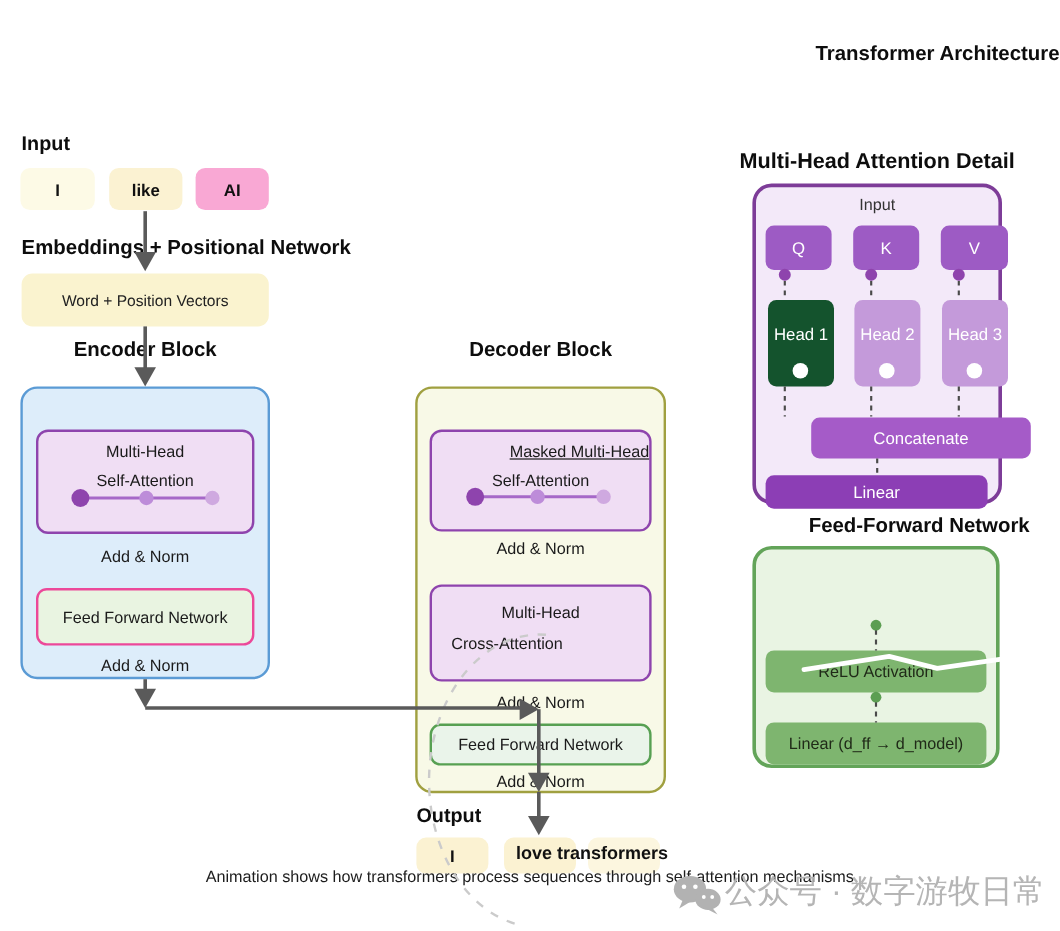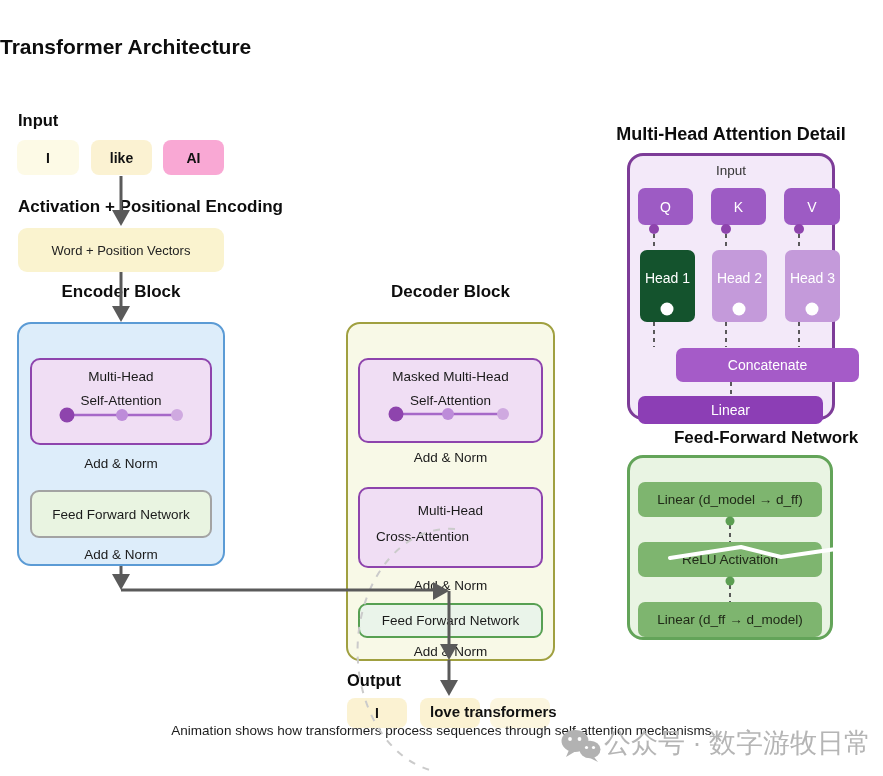--- a/index.html
+++ b/index.html
@@ -4,57 +4,57 @@
 <style>
   html,body{margin:0;padding:0;background:#fff;}
   #canvas{position:relative;width:883px;height:776px;background:#ffffff;overflow:hidden;
           font-family:"Liberation Sans", sans-serif;color:#111;}
   .abs{position:absolute;}
   .hd{font-weight:bold;color:#0d0d0d;}
   .ctr{display:flex;align-items:center;justify-content:center;text-align:center;}
   .token{background:#fbf2d2;border-radius:8px;font-weight:bold;font-size:14px;color:#111;}
   .bigpanel{border-radius:14px;box-sizing:border-box;}
   .attn{background:#f0def4;border:2.5px solid #8e44ad;border-radius:10px;box-sizing:border-box;}
-  .greenbox{background:#e9f4e1;border:2px solid #a3a3a3;border-radius:9px;box-sizing:border-box;}
+  .greenbox{background:#e9f4e1;border:2px solid #ec4899;border-radius:9px;box-sizing:border-box;}
   .addnorm{font-size:13.5px;color:#1a1a1a;text-align:center;}
   .innertxt{font-size:13.5px;color:#1a1a1a;}
   .pbar{border-radius:7px;color:#ffffff;font-size:14px;box-sizing:border-box;}
   .gbar{background:#7eb56f;border-radius:7px;color:#202a18;font-size:13.5px;box-sizing:border-box;}
   .wm{color:#b5b5b5;font-size:27px;white-space:nowrap;}
   svg{display:block;}
 </style>
 </head>
 <body>
 
 <div id="canvas">
 
-  <div class="abs hd" style="left:0;top:35px;width:883px;text-align:left;font-size:21px;">Transformer Architecture</div>
+  <div class="abs hd" style="left:0;top:35px;width:883px;text-align:right;font-size:17px;">Transformer Architecture</div>
 
   <div class="abs hd" style="left:18px;top:111px;font-size:16.5px;">Input</div>
   <div class="abs token ctr" style="left:17px;top:140px;width:62px;height:35px;background:#fdfae6;">I</div>
   <div class="abs token ctr" style="left:91px;top:140px;width:61px;height:35px;background:#fbf2d2;">like</div>
   <div class="abs token ctr" style="left:163px;top:140px;width:61px;height:35px;background:#f9a8d4;">AI</div>
 
-  <div class="abs hd" style="left:18px;top:197px;font-size:17px;">Activation + Positional Encoding</div>
+  <div class="abs hd" style="left:18px;top:197px;font-size:17px;">Embeddings + Positional Network</div>
   <div class="abs ctr" style="left:18px;top:228px;width:206px;height:44px;background:#faf3cf;border-radius:9px;font-size:13px;color:#222;">Word + Position Vectors</div>
 
   <div class="abs hd" style="left:17px;top:282px;width:208px;text-align:center;font-size:17px;">Encoder Block</div>
   <div class="abs bigpanel" style="left:17px;top:322px;width:208px;height:244px;background:#ddedfa;border:2.5px solid #5b9bd5;"></div>
   <div class="abs attn" style="left:30px;top:358px;width:182px;height:87px;">
     <div class="innertxt" style="text-align:center;margin-top:9px;">Multi-Head</div>
     <div class="innertxt" style="text-align:center;margin-top:9px;">Self-Attention</div>
   </div>
   <div class="abs addnorm" style="left:17px;top:456px;width:208px;">Add &amp; Norm</div>
   <div class="abs greenbox ctr innertxt" style="left:30px;top:490px;width:182px;height:48px;">Feed Forward Network</div>
   <div class="abs addnorm" style="left:17px;top:547px;width:208px;">Add &amp; Norm</div>
 
   <div class="abs hd" style="left:346px;top:282px;width:209px;text-align:center;font-size:17px;">Decoder Block</div>
   <div class="abs bigpanel" style="left:346px;top:322px;width:209px;height:339px;background:#f8f9e7;border:2.5px solid #a0a040;"></div>
   <div class="abs attn" style="left:358px;top:358px;width:185px;height:85px;">
-    <div class="innertxt" style="text-align:center;margin-top:9px;">Masked Multi-Head</div>
+    <div class="innertxt" style="text-align:right;margin-top:9px;text-decoration:underline;">Masked Multi-Head</div>
     <div class="innertxt" style="text-align:center;margin-top:9px;">Self-Attention</div>
   </div>
   <div class="abs addnorm" style="left:346px;top:450px;width:209px;">Add &amp; Norm</div>
   <div class="abs attn" style="left:358px;top:487px;width:185px;height:81px;">
     <div class="innertxt" style="text-align:center;margin-top:14px;">Multi-Head</div>
     <div class="innertxt" style="text-align:left;margin-top:11px;padding-left:16px;">Cross-Attention</div>
   </div>
   <div class="abs addnorm" style="left:346px;top:578px;width:209px;">Add &amp; Norm</div>
   <div class="abs greenbox ctr innertxt" style="left:358px;top:603px;width:185px;height:35px;background:#eaf4ea;border-color:#57a052;">Feed Forward Network</div>
   <div class="abs addnorm" style="left:346px;top:644px;width:209px;">Add &amp; Norm</div>
@@ -72,21 +72,20 @@
   <div class="abs pbar ctr" style="left:711px;top:188px;width:55px;height:37px;background:#9d5bc4;">K</div>
   <div class="abs pbar ctr" style="left:784px;top:188px;width:56px;height:37px;background:#9d5bc4;">V</div>
   <div class="abs pbar ctr" style="left:640px;top:250px;width:55px;height:72px;background:#14532d;padding-bottom:16px;">Head 1</div>
   <div class="abs pbar ctr" style="left:712px;top:250px;width:55px;height:72px;background:#c49ada;padding-bottom:16px;">Head 2</div>
   <div class="abs pbar ctr" style="left:785px;top:250px;width:55px;height:72px;background:#c49ada;padding-bottom:16px;">Head 3</div>
   <div class="abs pbar ctr" style="left:676px;top:348px;width:183px;height:34px;background:#a55bc8;">Concatenate</div>
   <div class="abs pbar ctr" style="left:638px;top:396px;width:185px;height:28px;background:#8c3eb5;">Linear</div>
 
   <div class="abs hd" style="left:662px;top:428px;width:208px;text-align:center;font-size:17px;">Feed-Forward Network</div>
   <div class="abs bigpanel" style="left:627px;top:455px;width:206px;height:185px;background:#e9f4e3;border:3px solid #63a459;border-radius:16px;"></div>
-  <div class="abs gbar ctr" style="left:638px;top:482px;width:184px;height:35px;">Linear (d_model → d_ff)</div>
   <div class="abs gbar ctr" style="left:638px;top:542px;width:184px;height:35px;">ReLU Activation</div>
   <div class="abs gbar ctr" style="left:638px;top:602px;width:184px;height:35px;">Linear (d_ff → d_model)</div>
 
   <div class="abs" style="left:0;top:723px;width:883px;text-align:center;font-size:13.5px;color:#1c1c1c;">Animation shows how transformers process sequences through self-attention mechanisms</div>
 
   <div class="abs" style="left:560px;top:729px;width:42px;height:34px;">
     <svg width="42" height="34" viewBox="0 0 42 34">
       <ellipse cx="15" cy="12" rx="13.5" ry="11" fill="#b2b2b2"></ellipse>
       <polygon points="9,21 6,28 16,22" fill="#b2b2b2"></polygon>
       <circle cx="10" cy="10" r="1.9" fill="#ffffff"></circle>

